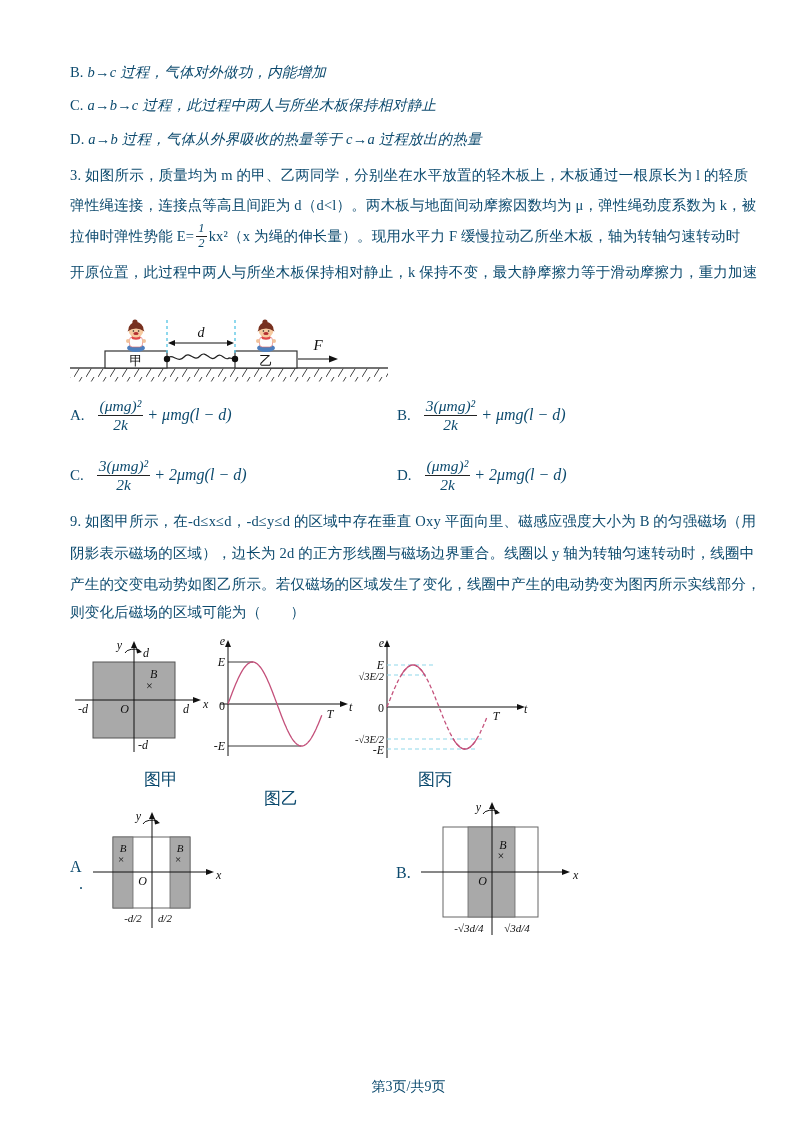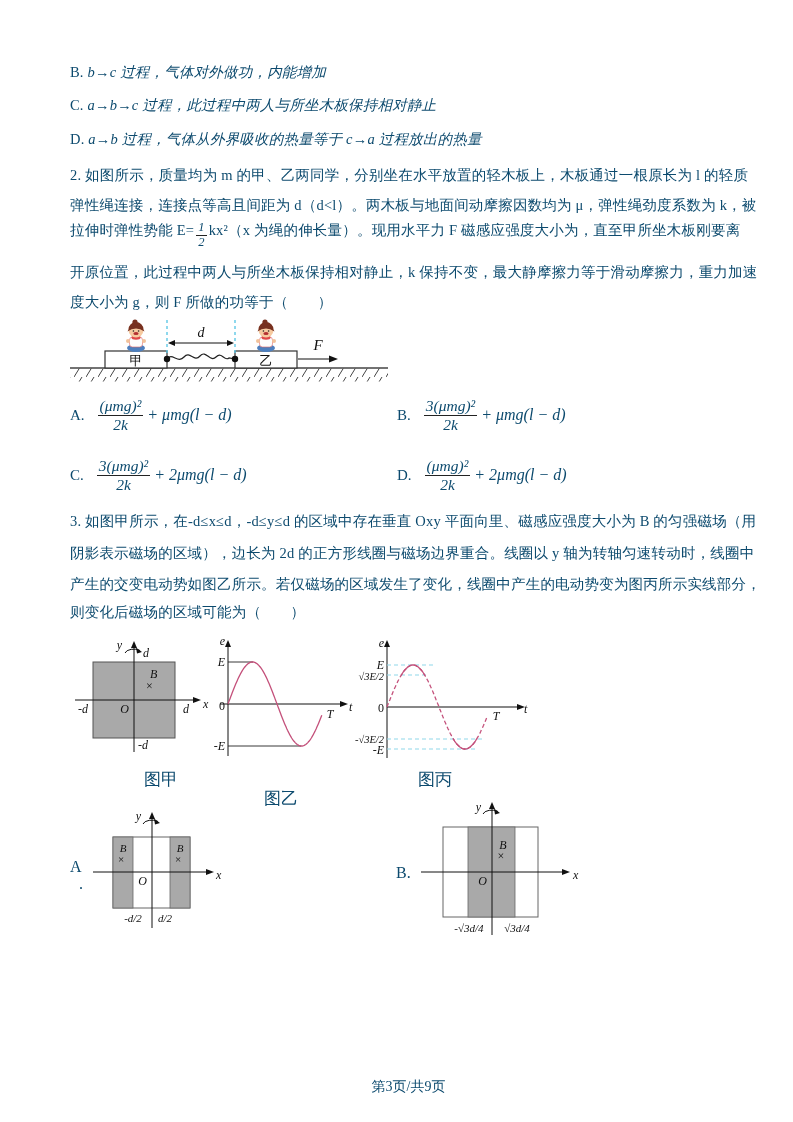--- a/index.html
+++ b/index.html
@@ -1,20 +1,20 @@
 <!DOCTYPE html>
 <html><head>
 <meta charset="utf-8">
 <style>
   html,body{margin:0;padding:0;background:#888;}
   .page{position:relative;width:793px;height:1122px;background:#fff;margin:0 auto;
         font-family:"Liberation Serif","DejaVu Serif",serif;color:#0c4a6e;overflow:hidden;}
   .tline{position:absolute;left:70px;font-size:14.5px;white-space:nowrap;letter-spacing:.2px;}
   .tline .var{font-style:italic;}
-  .flexline{display:flex;}
+  .flexline{display:flex;align-items:center;}
   .frac{display:inline-flex;flex-direction:column;align-items:center;margin:0 2px;
         font-style:italic;line-height:1.1;}
   .frac .num{border-bottom:1px solid #222;padding:0 2px;}
   .opt-row{position:absolute;display:flex;align-items:center;font-size:16px;}
   .opt-row .olabel{font-style:normal;margin-right:9px;font-size:15px;}
   .opt-row .math{font-style:italic;}
   .opt-row .frac{font-size:15.5px;margin:0 4px;font-family:Liberation Serif, serif;}
   .caption{position:absolute;width:60px;text-align:right;font-size:17px;}
   .opt-letter{position:absolute;font-size:16px;line-height:17px;}
   .opt-letter .dot{display:block;padding-left:9px;}
@@ -25,32 +25,31 @@
 </style>
 </head>
 <body>
 
 <div class="page">
 
   <div class="tline" style="top:63px"><span>B.</span> <span class="var">b→c 过程，气体对外做功，内能增加</span></div>
   <div class="tline" style="top:96px"><span>C.</span> <span class="var">a→b→c 过程，此过程中两人与所坐木板保持相对静止</span></div>
   <div class="tline" style="top:130px"><span>D.</span> <span class="var">a→b 过程，气体从外界吸收的热量等于 c→a 过程放出的热量</span></div>
 
-  <div class="tline" style="top:166px">2. 如图所示，质量均为 m 的甲、乙两同学，分别坐在水平放置的轻木板上，木板通过一根原长为 l 的轻质</div>
+  <div class="tline" style="top:166px">3. 如图所示，质量均为 m 的甲、乙两同学，分别坐在水平放置的轻木板上，木板通过一根原长为 l 的轻质</div>
   <div class="tline" style="top:196px">弹性绳连接，连接点等高且间距为 d（d&lt;l）。两木板与地面间动摩擦因数均为 μ，弹性绳劲度系数为 k，被</div>
   <div class="tline flexline" style="top:221px;height:30px">
     <span>拉伸时弹性势能 E=</span>
     <span class="frac" style="font-size:12.5px">
       <span class="num">1</span>
       <span class="den">2</span>
     </span>
-    <span>kx²（x 为绳的伸长量）。现用水平力 F 磁感应强度大小为，直至甲所坐木板刚要离</span>
+    <span>kx²（x 为绳的伸长量）。现用水平力 F 缓慢拉动乙所坐木板，轴为转轴匀速转动时</span>
   </div>
   <div class="tline" style="top:263px">开原位置，此过程中两人与所坐木板保持相对静止，k 保持不变，最大静摩擦力等于滑动摩擦力，重力加速</div>
-  <div class="tline" style="top:293px">度大小为 g，则 F 所做的功等于（　　）</div>
 
   <svg style="left:62px;top:312px" width="332" height="82" viewBox="0 0 332 82">
     <defs>
       <pattern id="hatchp" width="12" height="13" patternUnits="userSpaceOnUse">
         <line x1="0" y1="13" x2="8" y2="0" stroke="#444" stroke-width="1"></line>
       </pattern>
       <g id="kid">
         <ellipse cx="0" cy="-3" rx="9" ry="4" fill="#4d7fbe"></ellipse>
         <rect x="-6.5" y="-14" width="13" height="10" rx="3" fill="#fdfdfd" stroke="#d66" stroke-width="0.6"></rect>
         <circle cx="-8" cy="-10" r="2" fill="#f2c29a"></circle>
@@ -118,21 +117,21 @@
   </div>
   <div class="opt-row" style="left:397px;top:452px;height:46px">
     <span class="olabel">D.</span>
     <span class="frac">
         <span class="num">(μmg)²</span>
         <span class="den">2k</span>
       </span>
     <span class="math">+ 2μmg(l − d)</span>
   </div>
 
-  <div class="tline" style="top:512px">3. 如图甲所示，在-d≤x≤d，-d≤y≤d 的区域中存在垂直 Oxy 平面向里、磁感应强度大小为 B 的匀强磁场（用</div>
+  <div class="tline" style="top:512px">9. 如图甲所示，在-d≤x≤d，-d≤y≤d 的区域中存在垂直 Oxy 平面向里、磁感应强度大小为 B 的匀强磁场（用</div>
   <div class="tline" style="top:544px">阴影表示磁场的区域），边长为 2d 的正方形线圈与磁场边界重合。线圈以 y 轴为转轴匀速转动时，线圈中</div>
   <div class="tline" style="top:575px">产生的交变电动势如图乙所示。若仅磁场的区域发生了变化，线圈中产生的电动势变为图丙所示实线部分，</div>
   <div class="tline" style="top:603px">则变化后磁场的区域可能为（　　）</div>
 
   <svg style="left:66px;top:634px" width="152" height="128" viewBox="0 0 152 128">
     <rect x="27" y="28" width="82" height="76" fill="#a9a9a9" stroke="#555" stroke-width="1"></rect>
     <line x1="9" y1="66" x2="130" y2="66" stroke="#111" stroke-width="1"></line>
     <polygon points="135,66 127,63 127,69" fill="#111"></polygon>
     <line x1="68" y1="12" x2="68" y2="118" stroke="#111" stroke-width="1"></line>
     <polygon points="68,7 65,14 71,14" fill="#111"></polygon>

